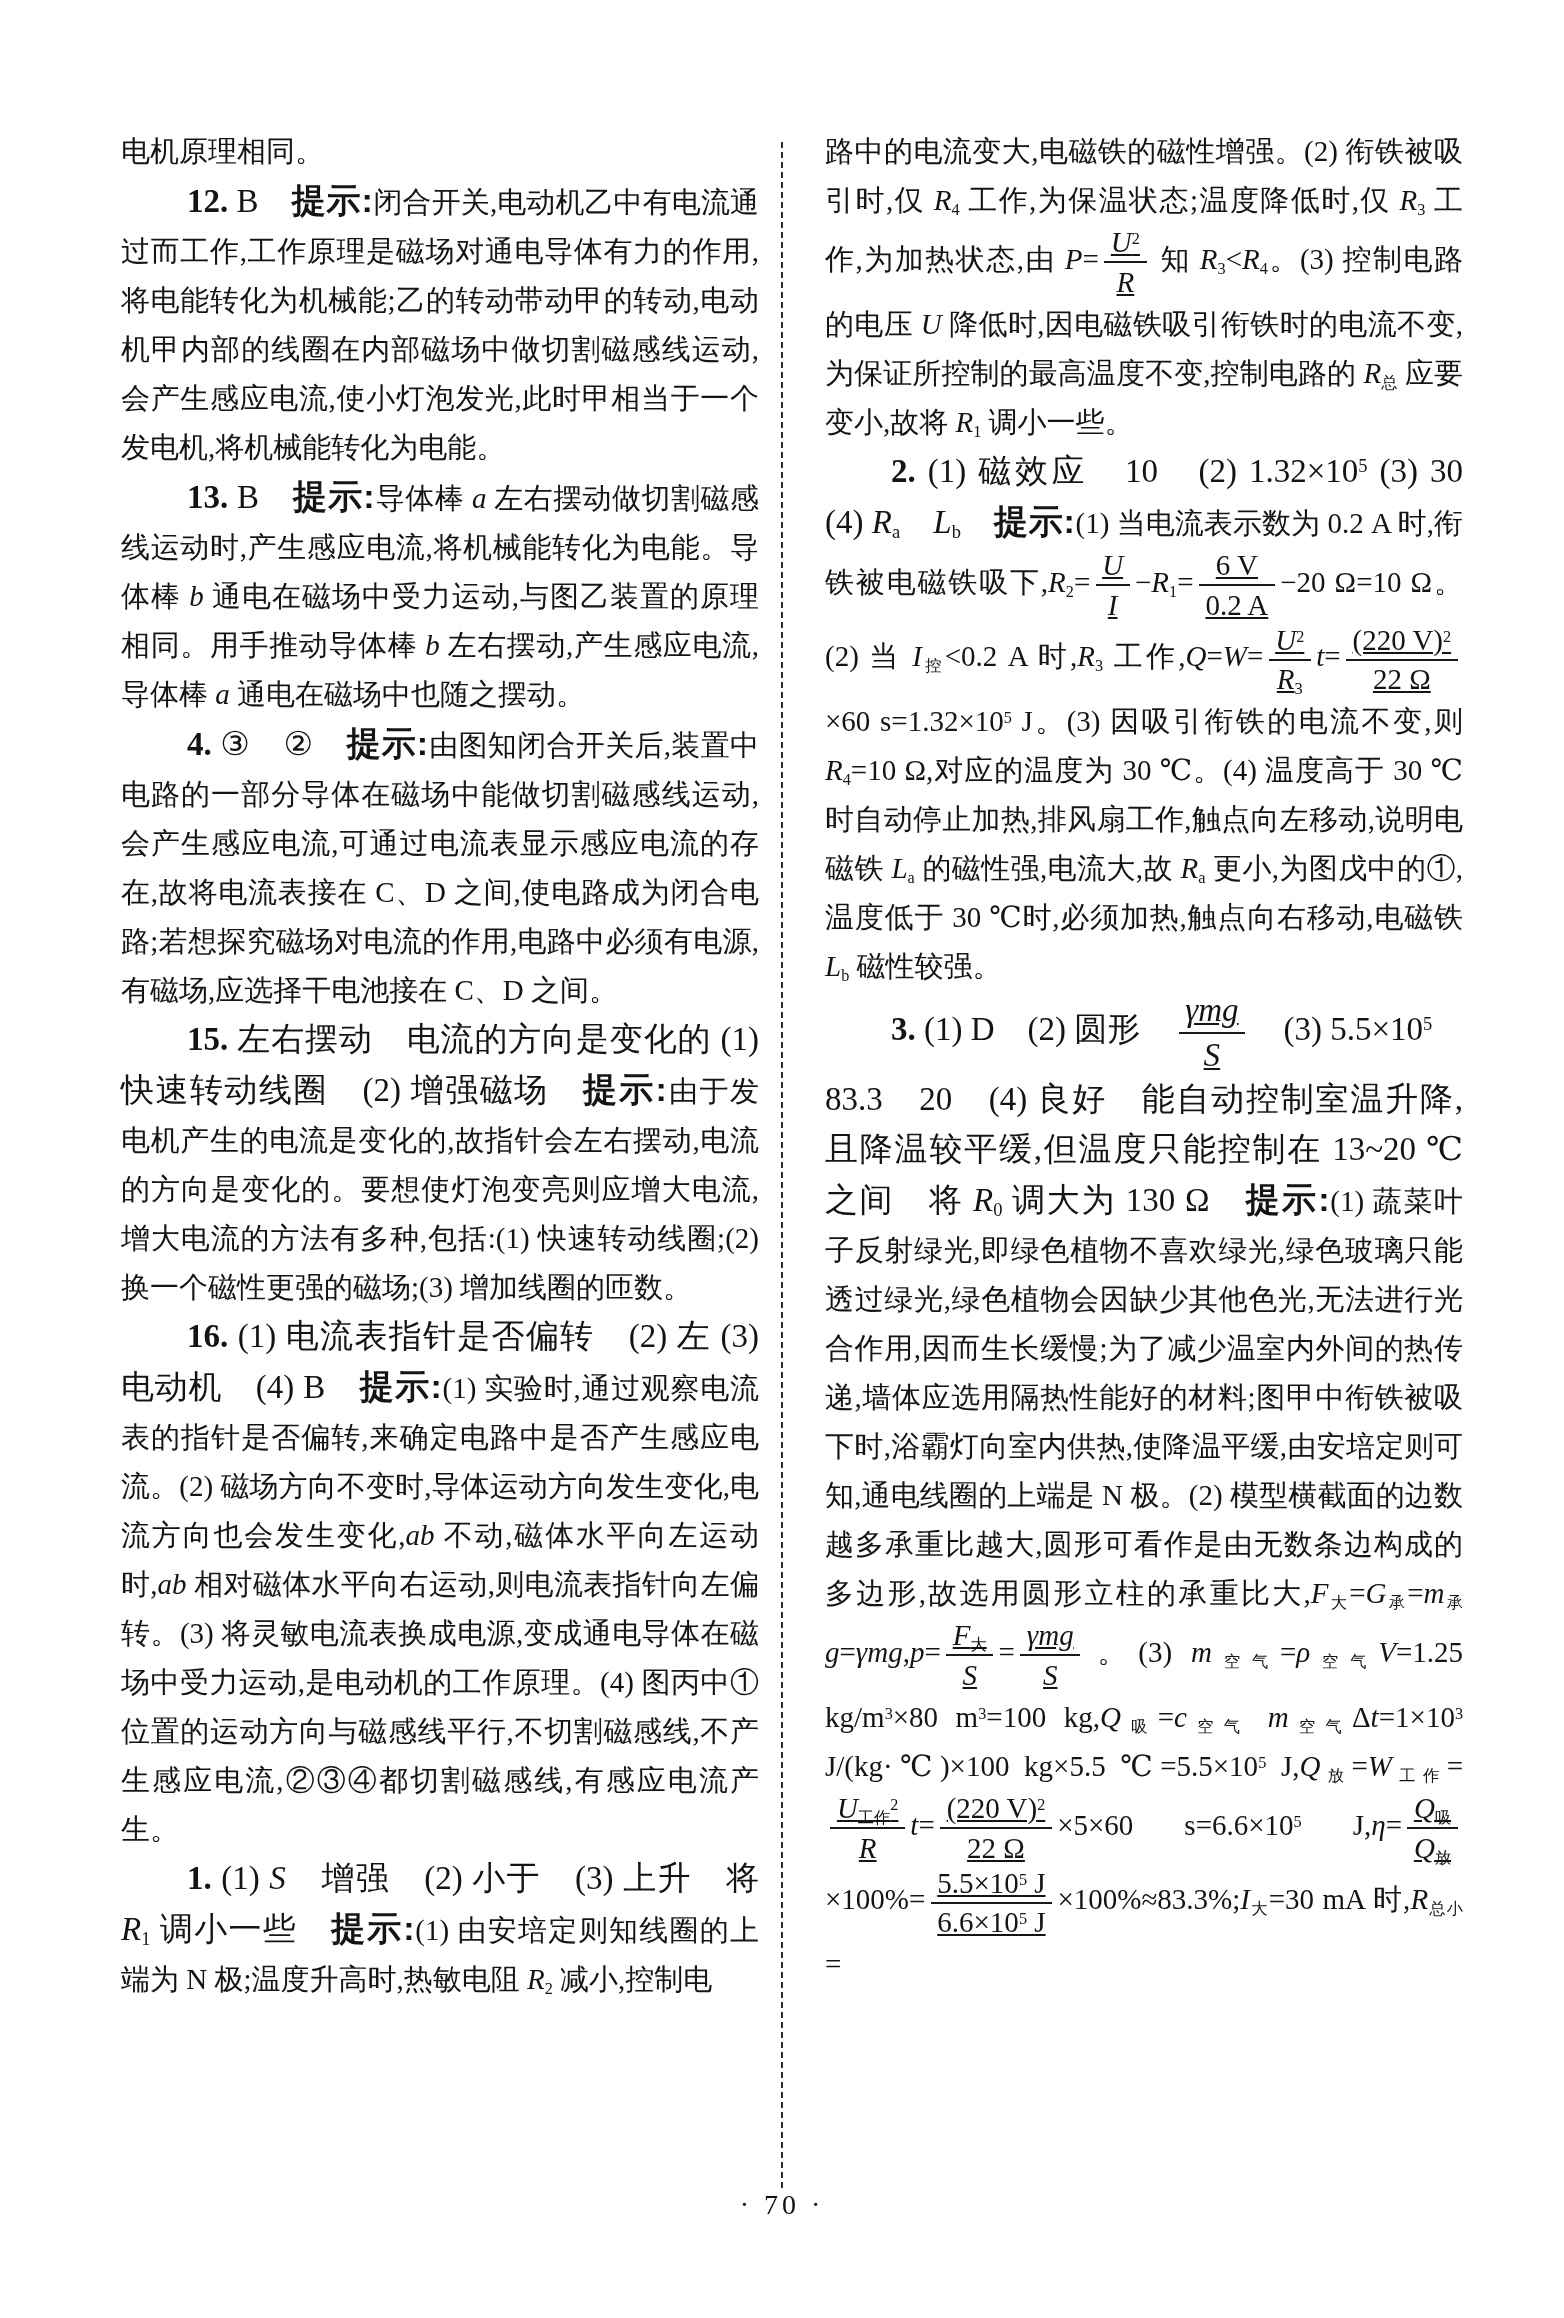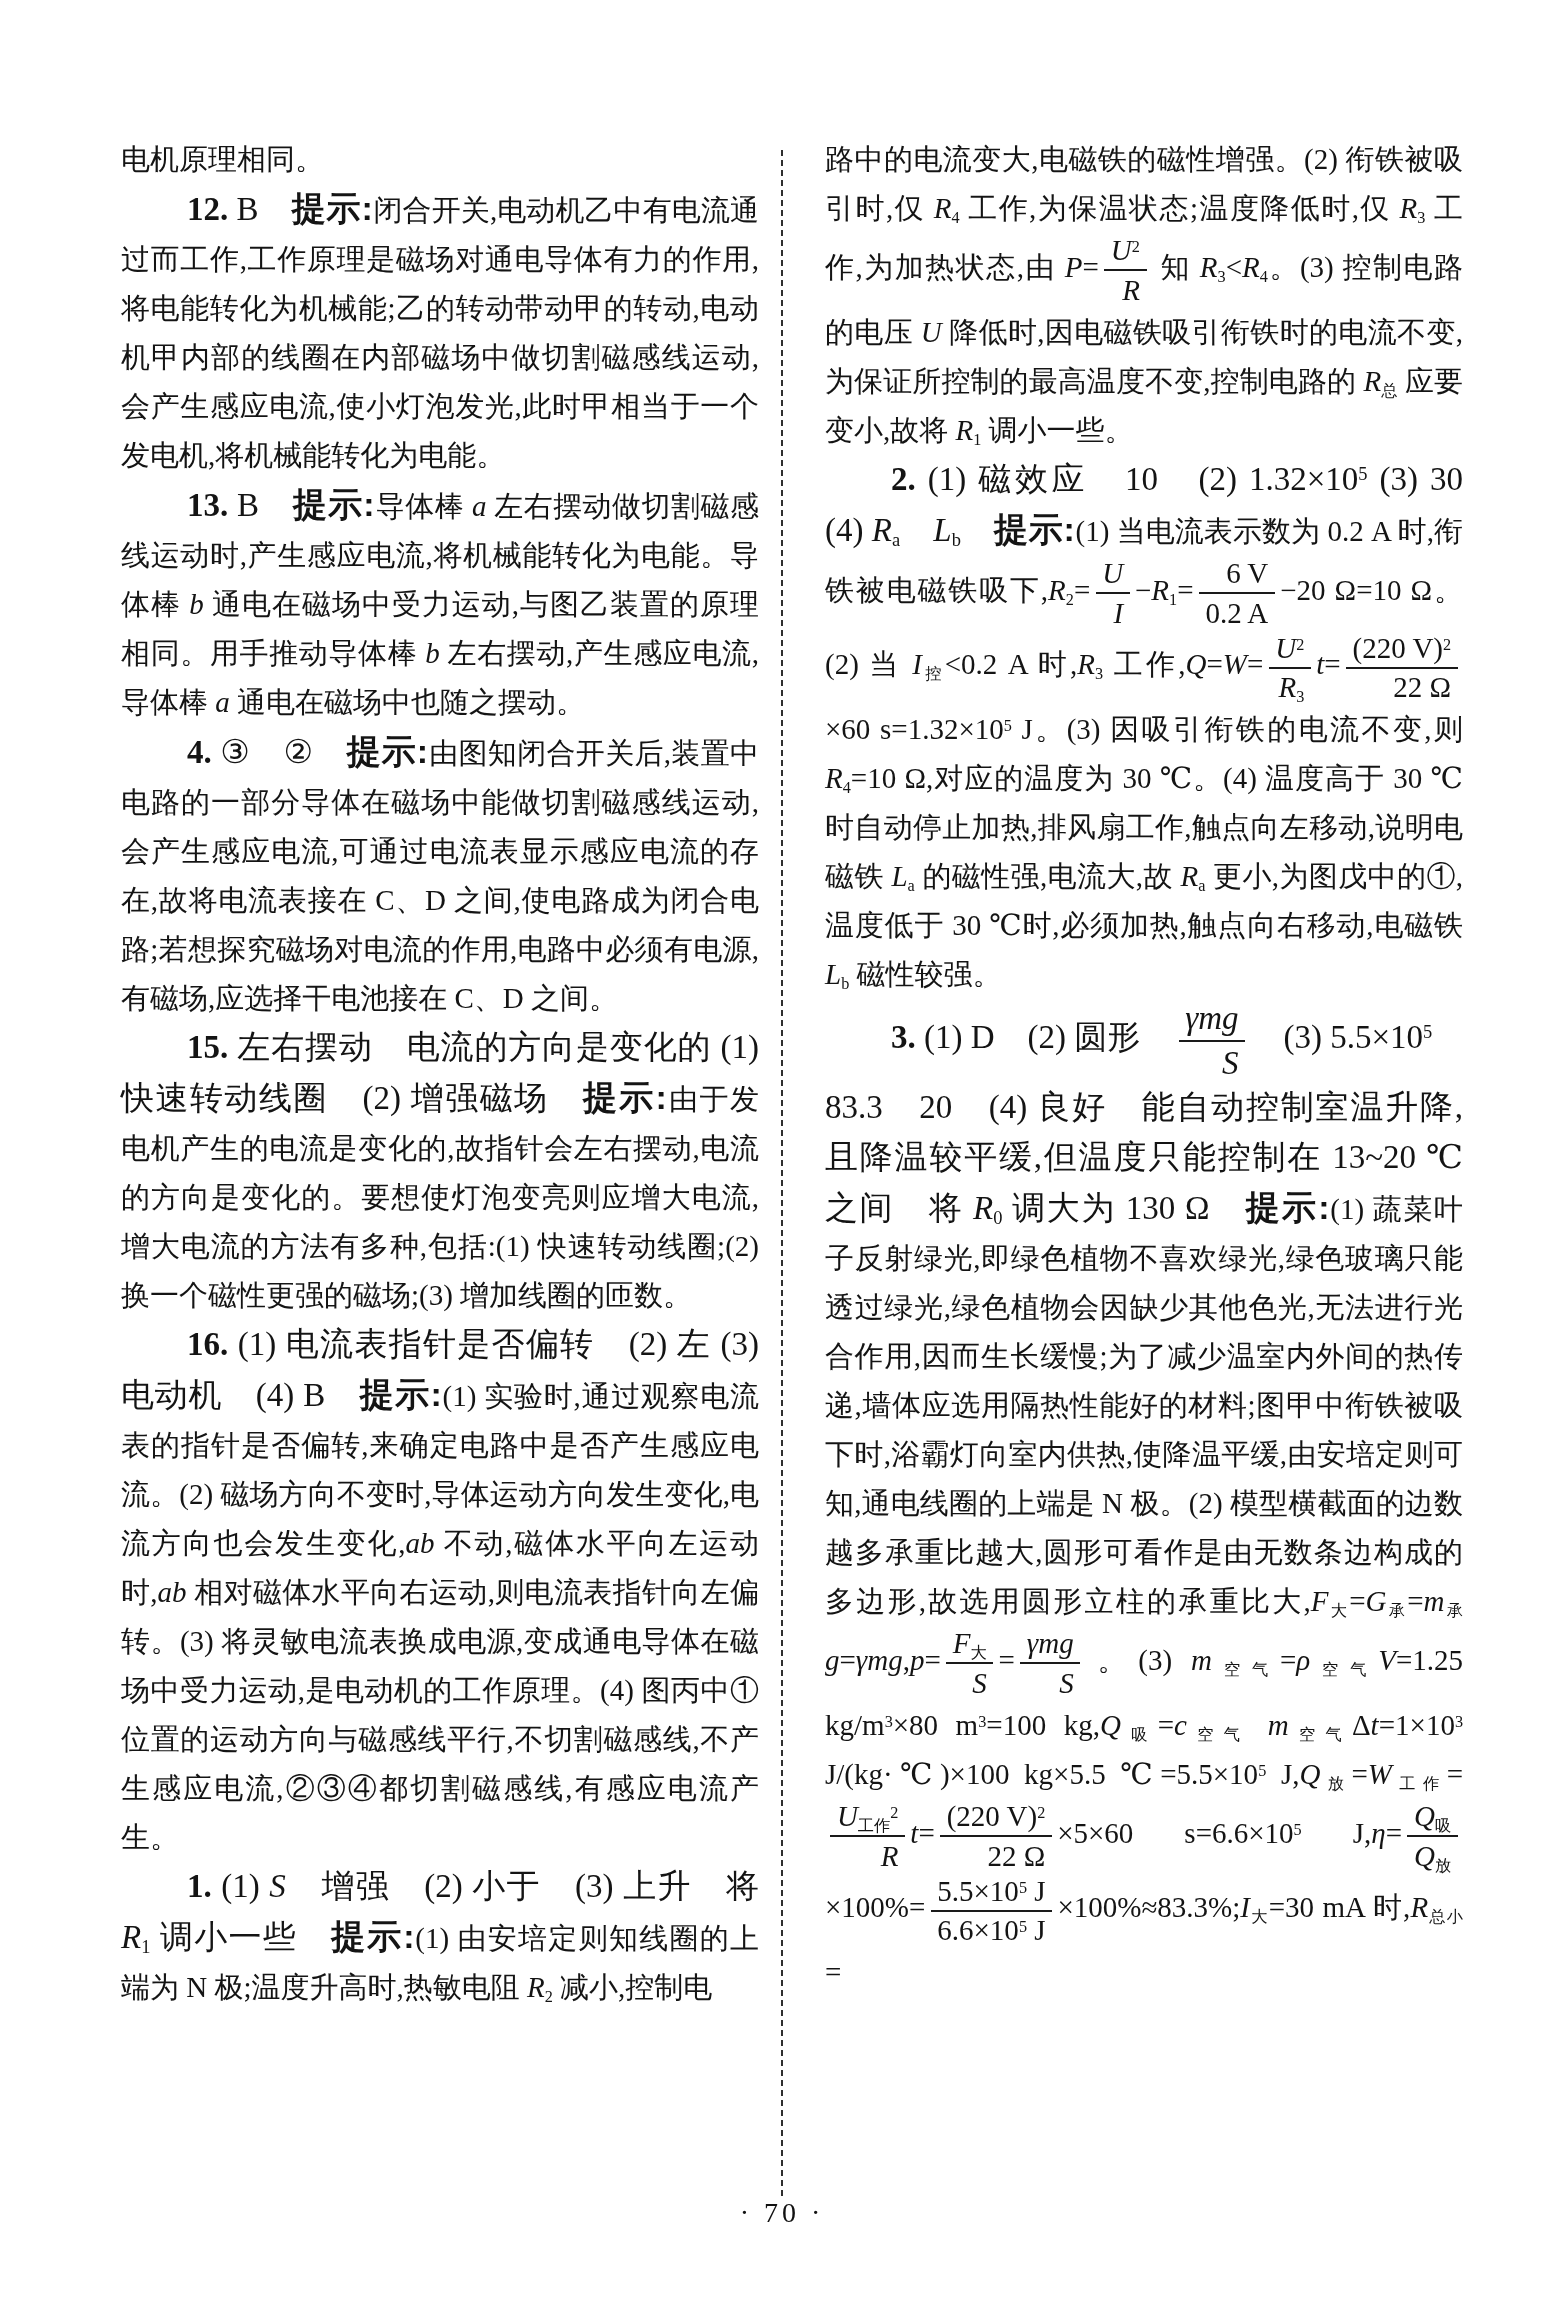--- a/index.html
+++ b/index.html
@@ -1,21 +1,21 @@
 <!DOCTYPE html>
 <html style="font-size:10.5px"><head>
 <meta charset="utf-8">
 <style>
   html,body{margin:0;padding:0;}
   body{
     width:1564px;height:2319px;position:relative;background:#ffffff;
     font-family:"Liberation Serif","DejaVu Serif",serif;color:#141414;
     -webkit-font-smoothing:antialiased;
   }
-  .page{position:absolute;inset:0;margin-top:8px;}
+  .page{position:absolute;inset:0;}
   .col{
     position:absolute;top:127px;width:638px;
     text-align:justify;text-justify:inter-ideograph;
   }
   .col-left{left:121px;}
   .col-right{left:825px;}
   .divider{
     position:absolute;left:781px;top:142px;height:2046px;width:0;
     border-left:2px dashed #2e2e2e;
   }
@@ -28,22 +28,22 @@
   .s-ia{font-size:33px;font-style:italic;}
   .s-hint{
     font-size:34px;font-weight:700;
     font-family:"Liberation Sans","DejaVu Sans",sans-serif;
     letter-spacing:0.7px;
   }
   sub,sup{font-style:normal;line-height:0;}
   sub{font-size:56%;vertical-align:-0.28em;}
   sup{font-size:56%;vertical-align:0.52em;}
   .s-frac{
-    display:inline-block;vertical-align:middle;text-align:right;
-    line-height:1.12;margin:1.3px 5.3px;text-indent:0;
+    display:inline-block;vertical-align:middle;text-align:center;
+    line-height:1.12;margin:1.3px 5.3px;text-indent:0;text-decoration:underline;
   }
   .s-frac .fn{display:block;border-bottom:2px solid #1a1a1a;padding:0 6.6px 2.6px;}
   .s-frac .fd{display:block;padding:2.6px 6.6px 0;}
   .section-heading{
     font-family:"Liberation Sans","DejaVu Sans",sans-serif;
     font-weight:700;font-size:35px;line-height:55px;text-align:center;
     margin:10.5px 0 8px;
   }
   .footer{
     position:absolute;left:0;right:0;top:2189px;text-align:center;

